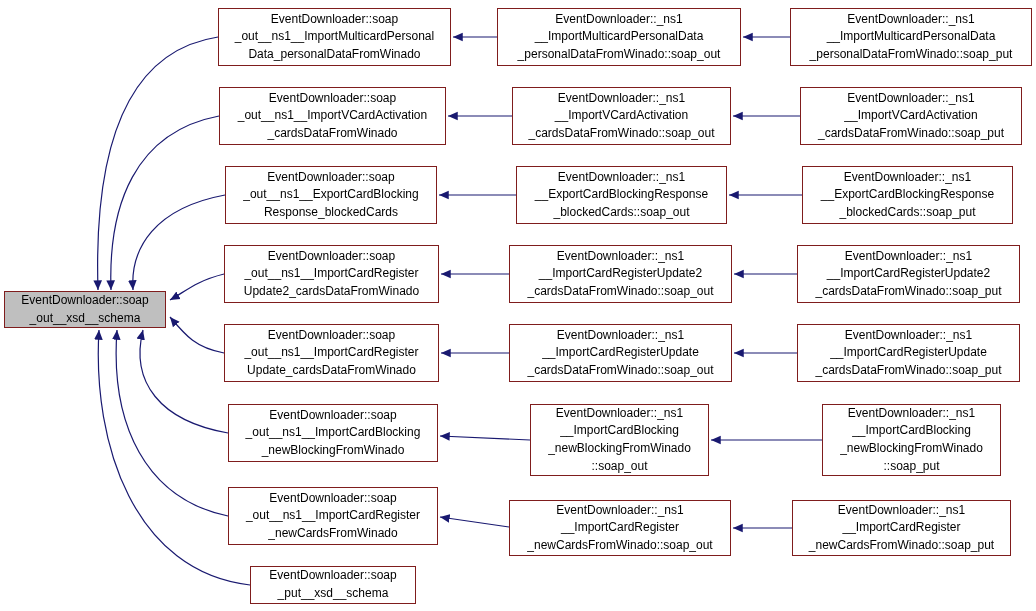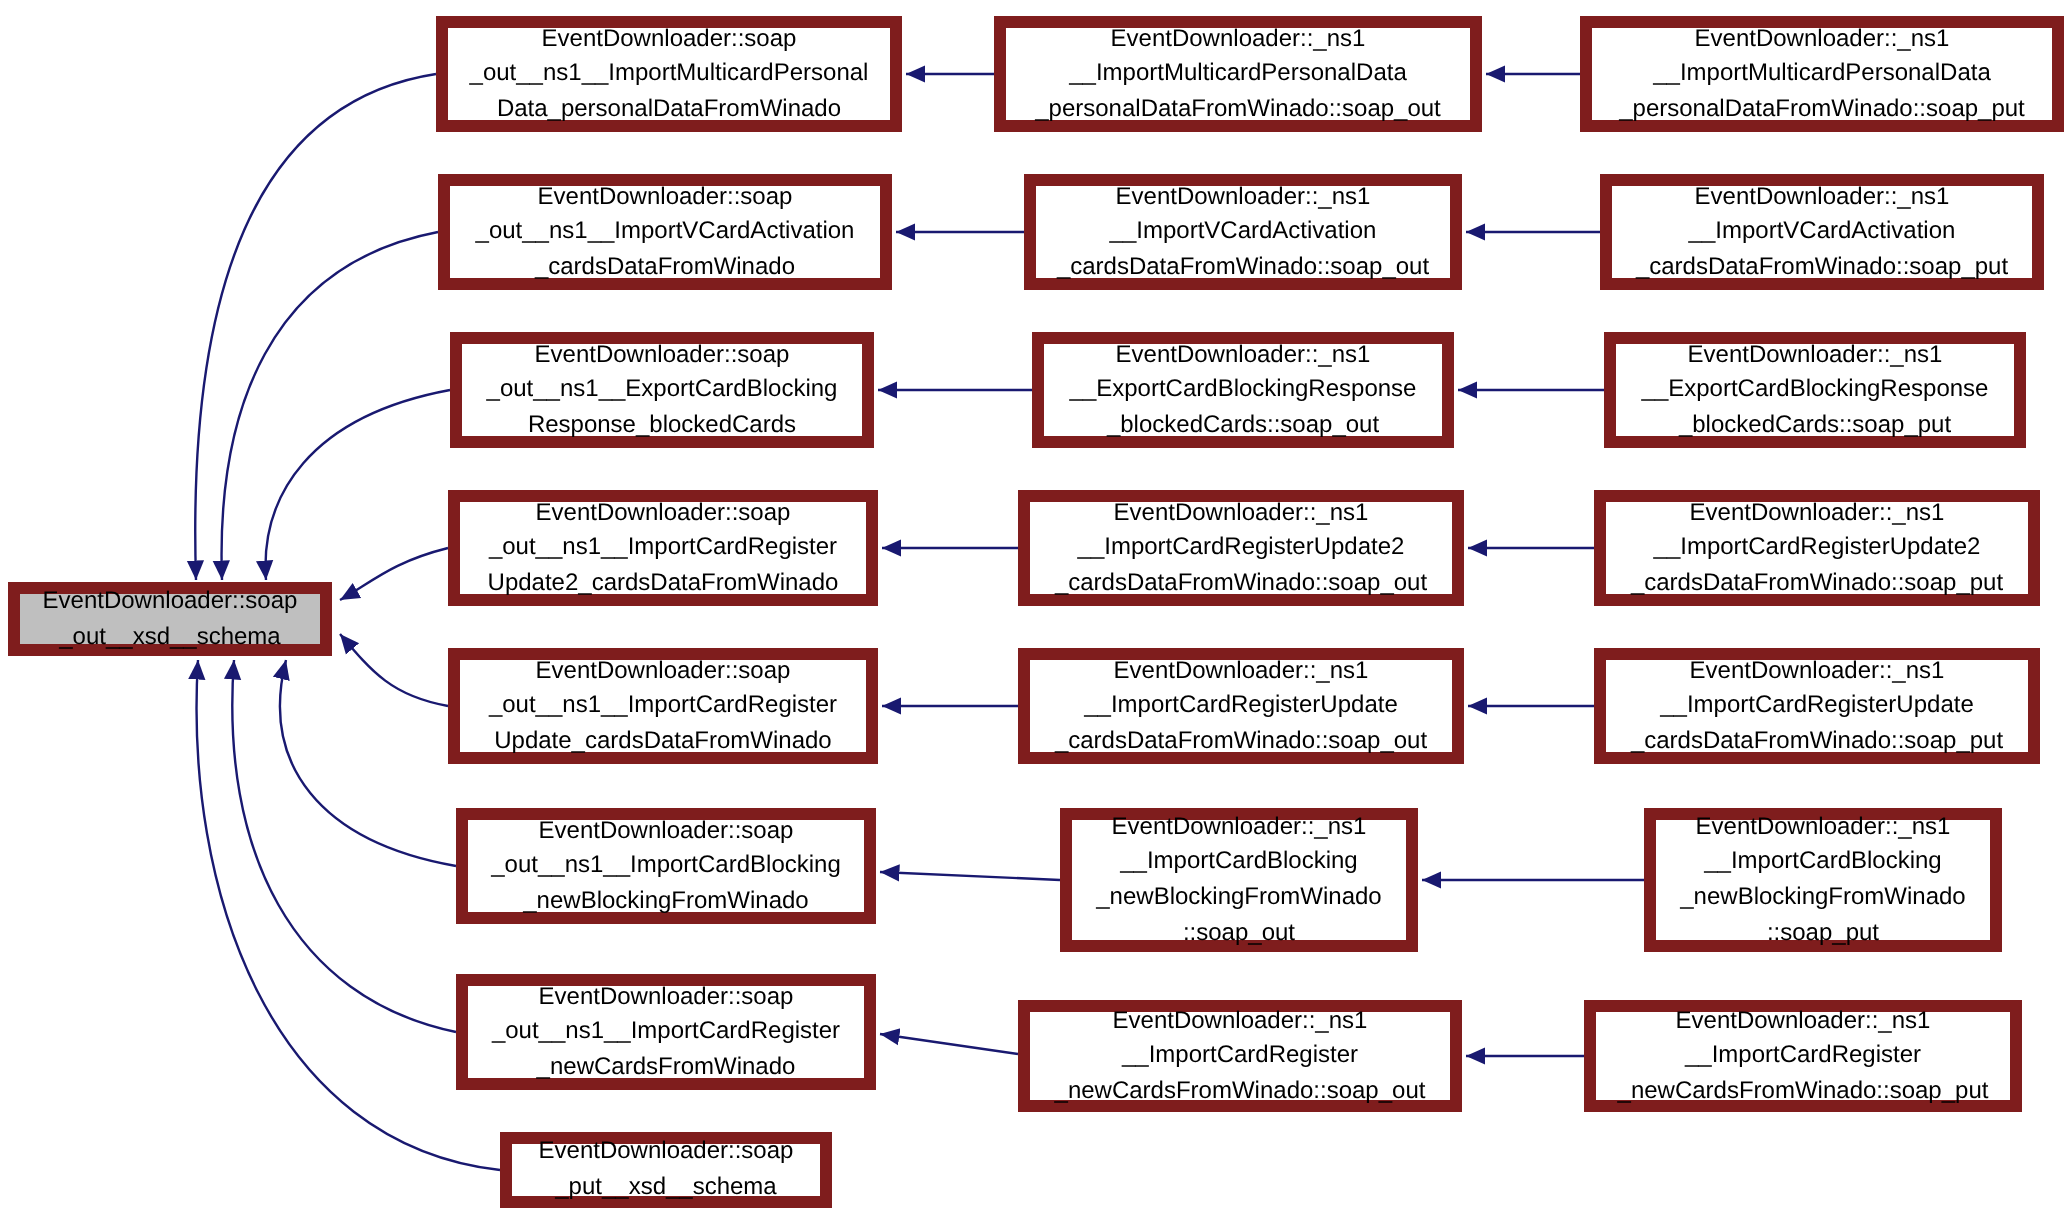--- a/index.html
+++ b/index.html
@@ -13,21 +13,21 @@
   }
   .edges {
     position: absolute;
     left: 0; top: 0;
     width: 1036px; height: 611px;
     pointer-events: none;
   }
   .node {
     position: absolute;
     box-sizing: border-box;
-    border: 6px solid #7f1d1d;
+    border: 1px solid #7f1d1d;
     background: #ffffff;
     color: #000000;
     display: flex;
     align-items: center;
     justify-content: center;
     text-align: center;
     white-space: pre-line;
     font-size: 12px;
     line-height: 1.46;
     cursor: pointer;

